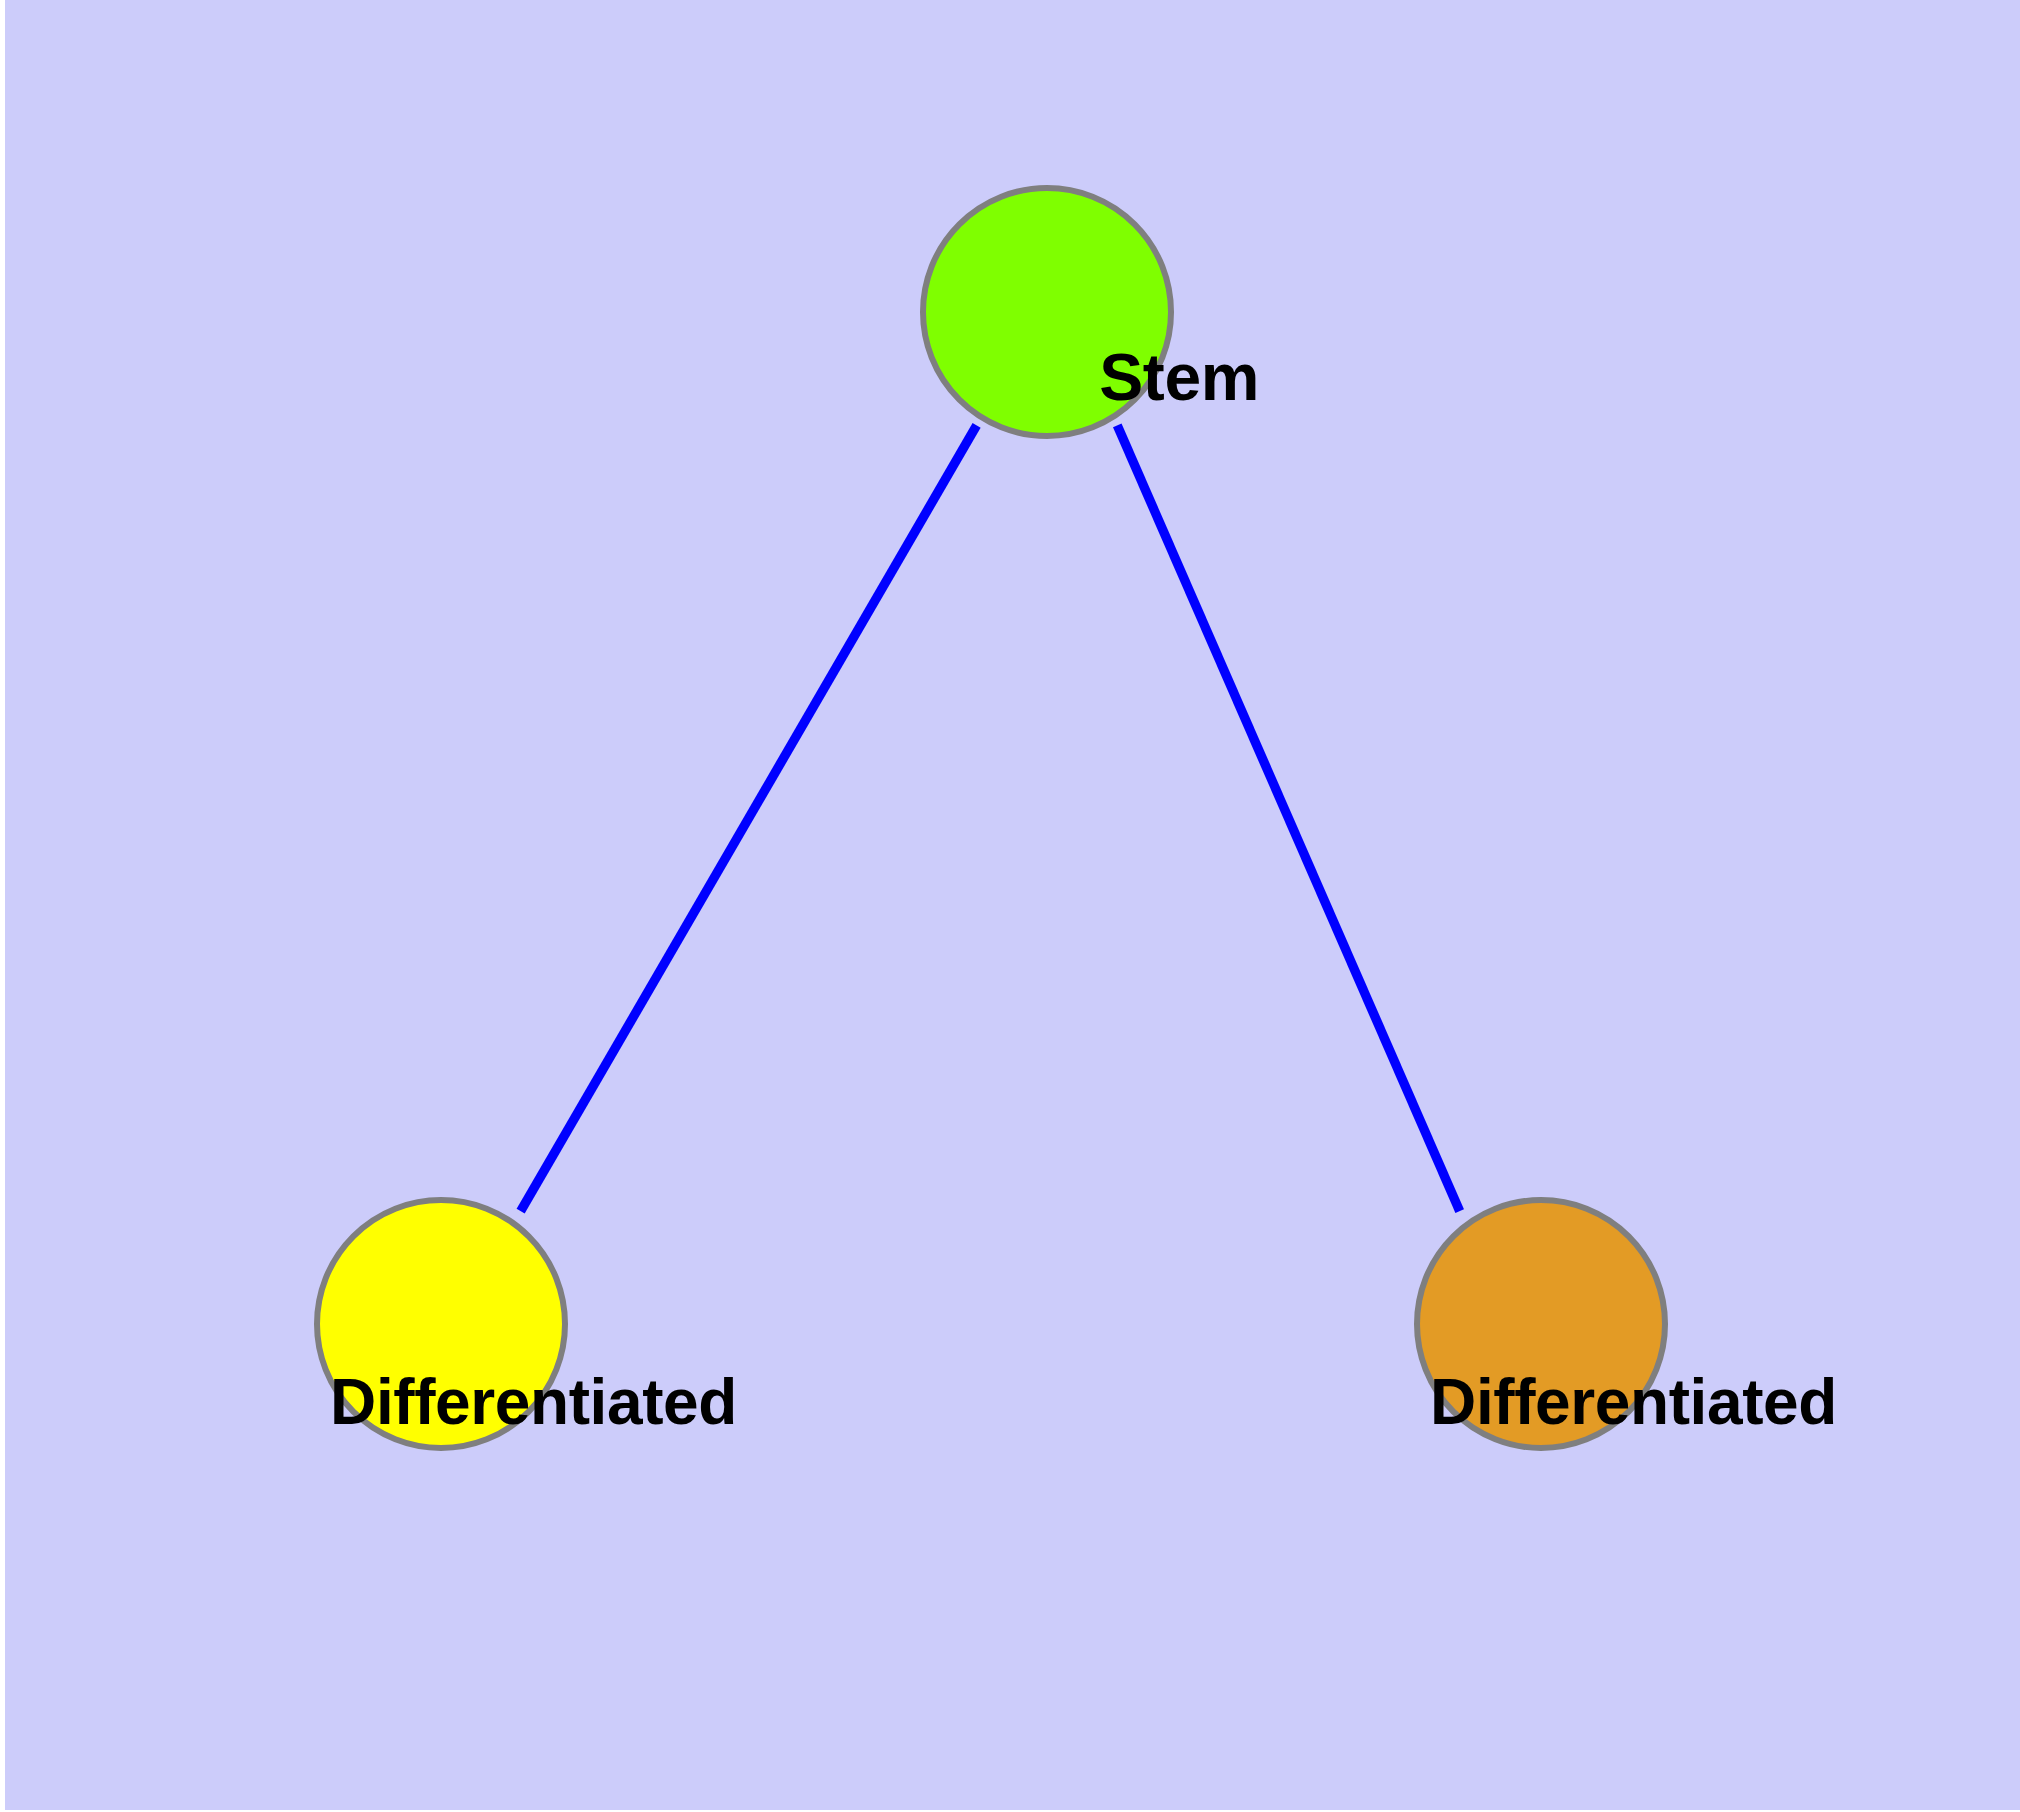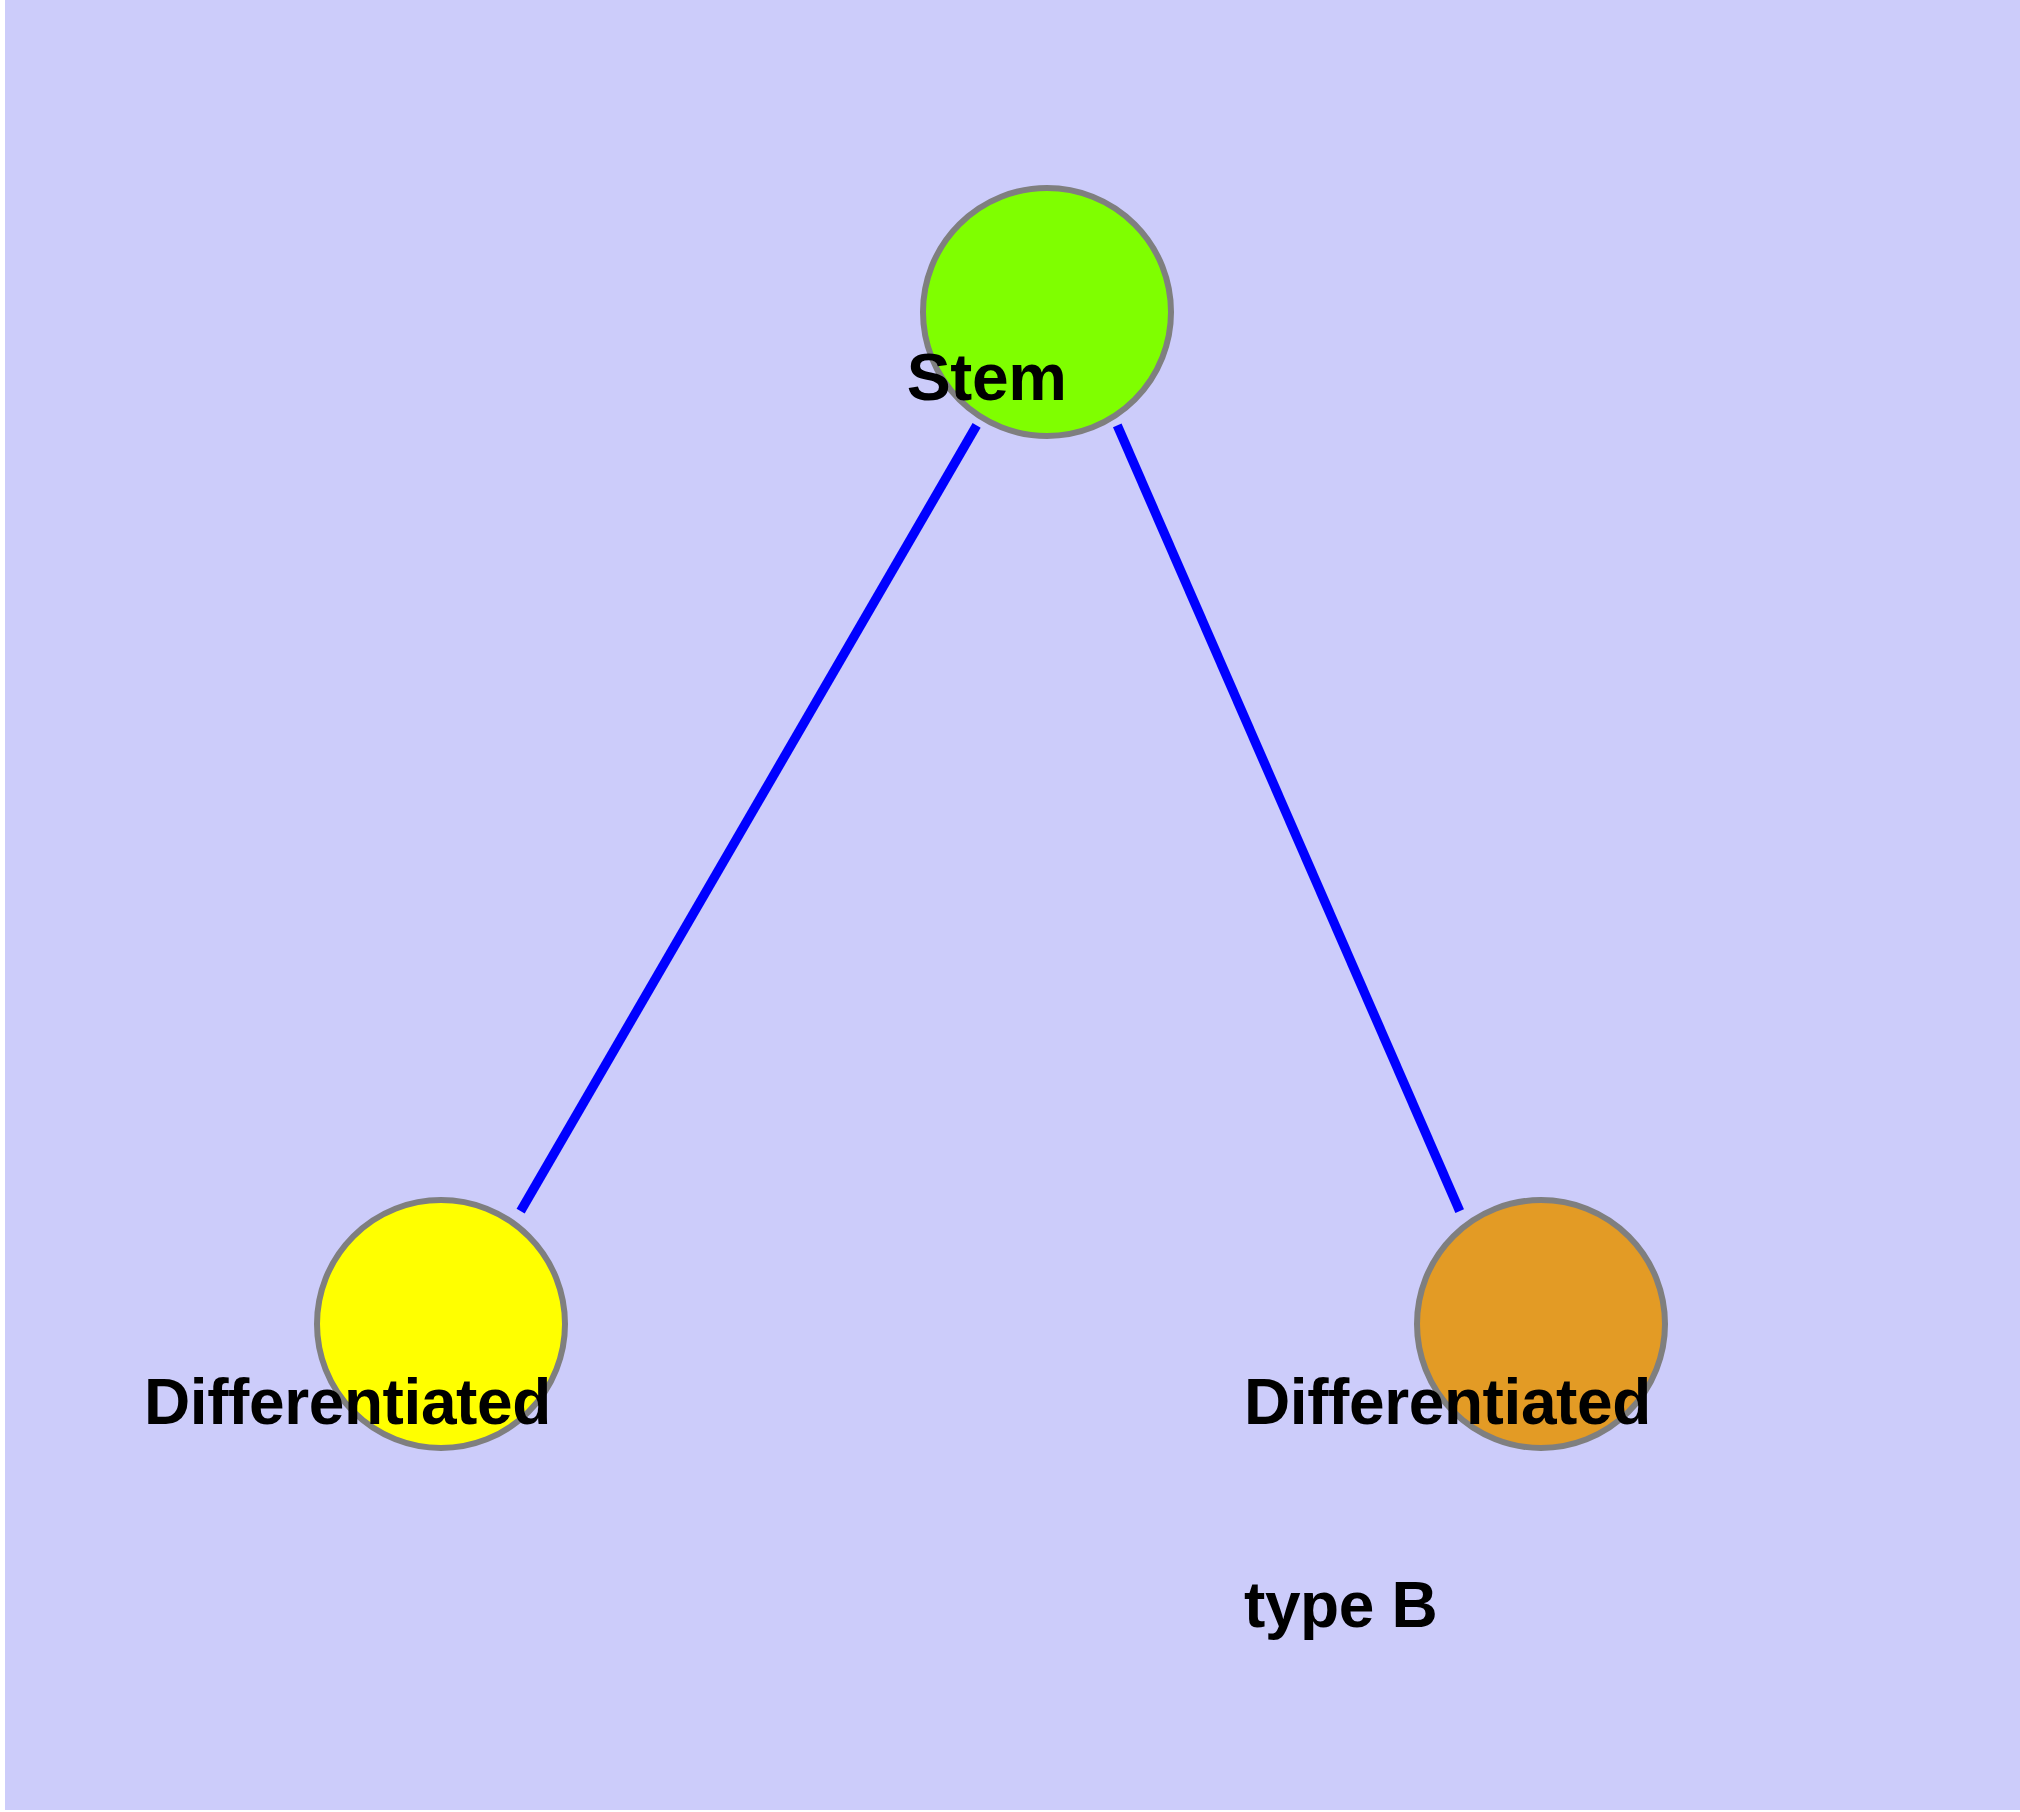--- a/index.html
+++ b/index.html
@@ -32,21 +32,21 @@
     height: 1812px;
   }
   .graph-node {
     position: absolute;
     border-radius: 50%;
     box-sizing: border-box;
     border: 6.8px solid #7f7f7f;
   }
   .node-label {
     position: absolute;
-    text-align: left;
+    text-align: right;
     color: #000000;
     font-weight: bold;
     line-height: 1.06;
     white-space: pre;
     letter-spacing: -0.4px;
     pointer-events: none;
   }
   #node-stem {
     left: 920px;
     top: 185px;
@@ -102,17 +102,16 @@
   </div>
 
   <div id="node-diff-a" class="graph-node" style="background:#ffff00;"></div>
   <div id="label-diff-a" class="node-label">
     <div>Differentiated</div>
   </div>
 
   <div id="node-diff-b" class="graph-node" style="background:#e39b25;"></div>
   <div id="label-diff-b" class="node-label">
     <div>Differentiated</div>
-    <div>type B</div>
   </div>
 
 </div>
 
 
 </body></html>

